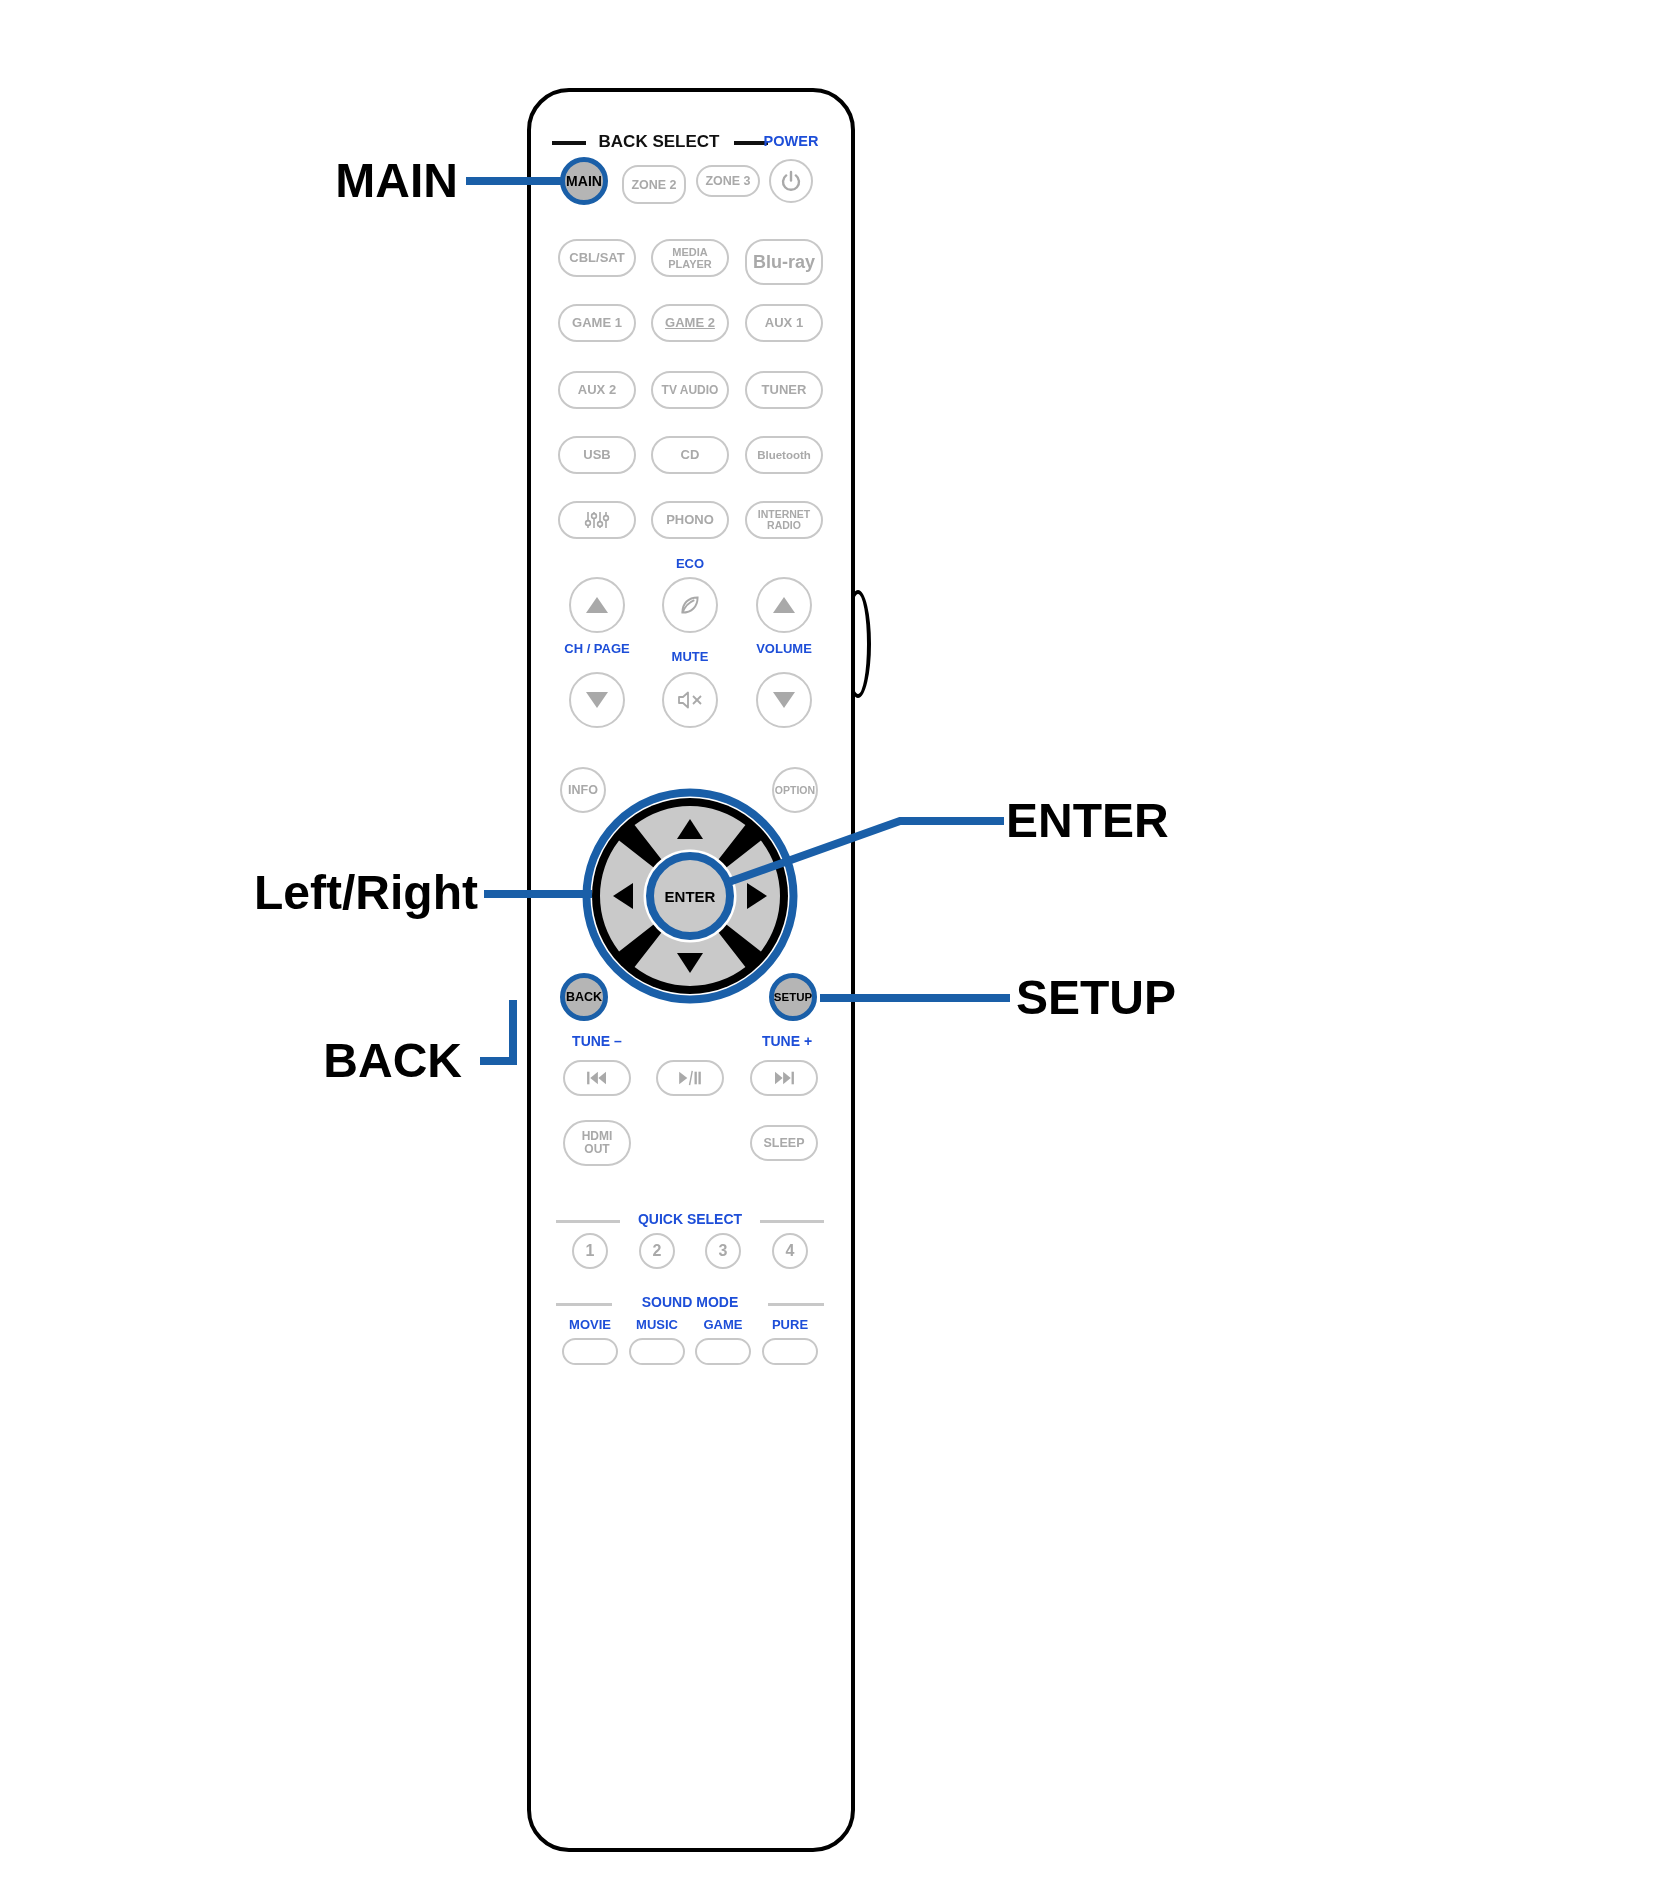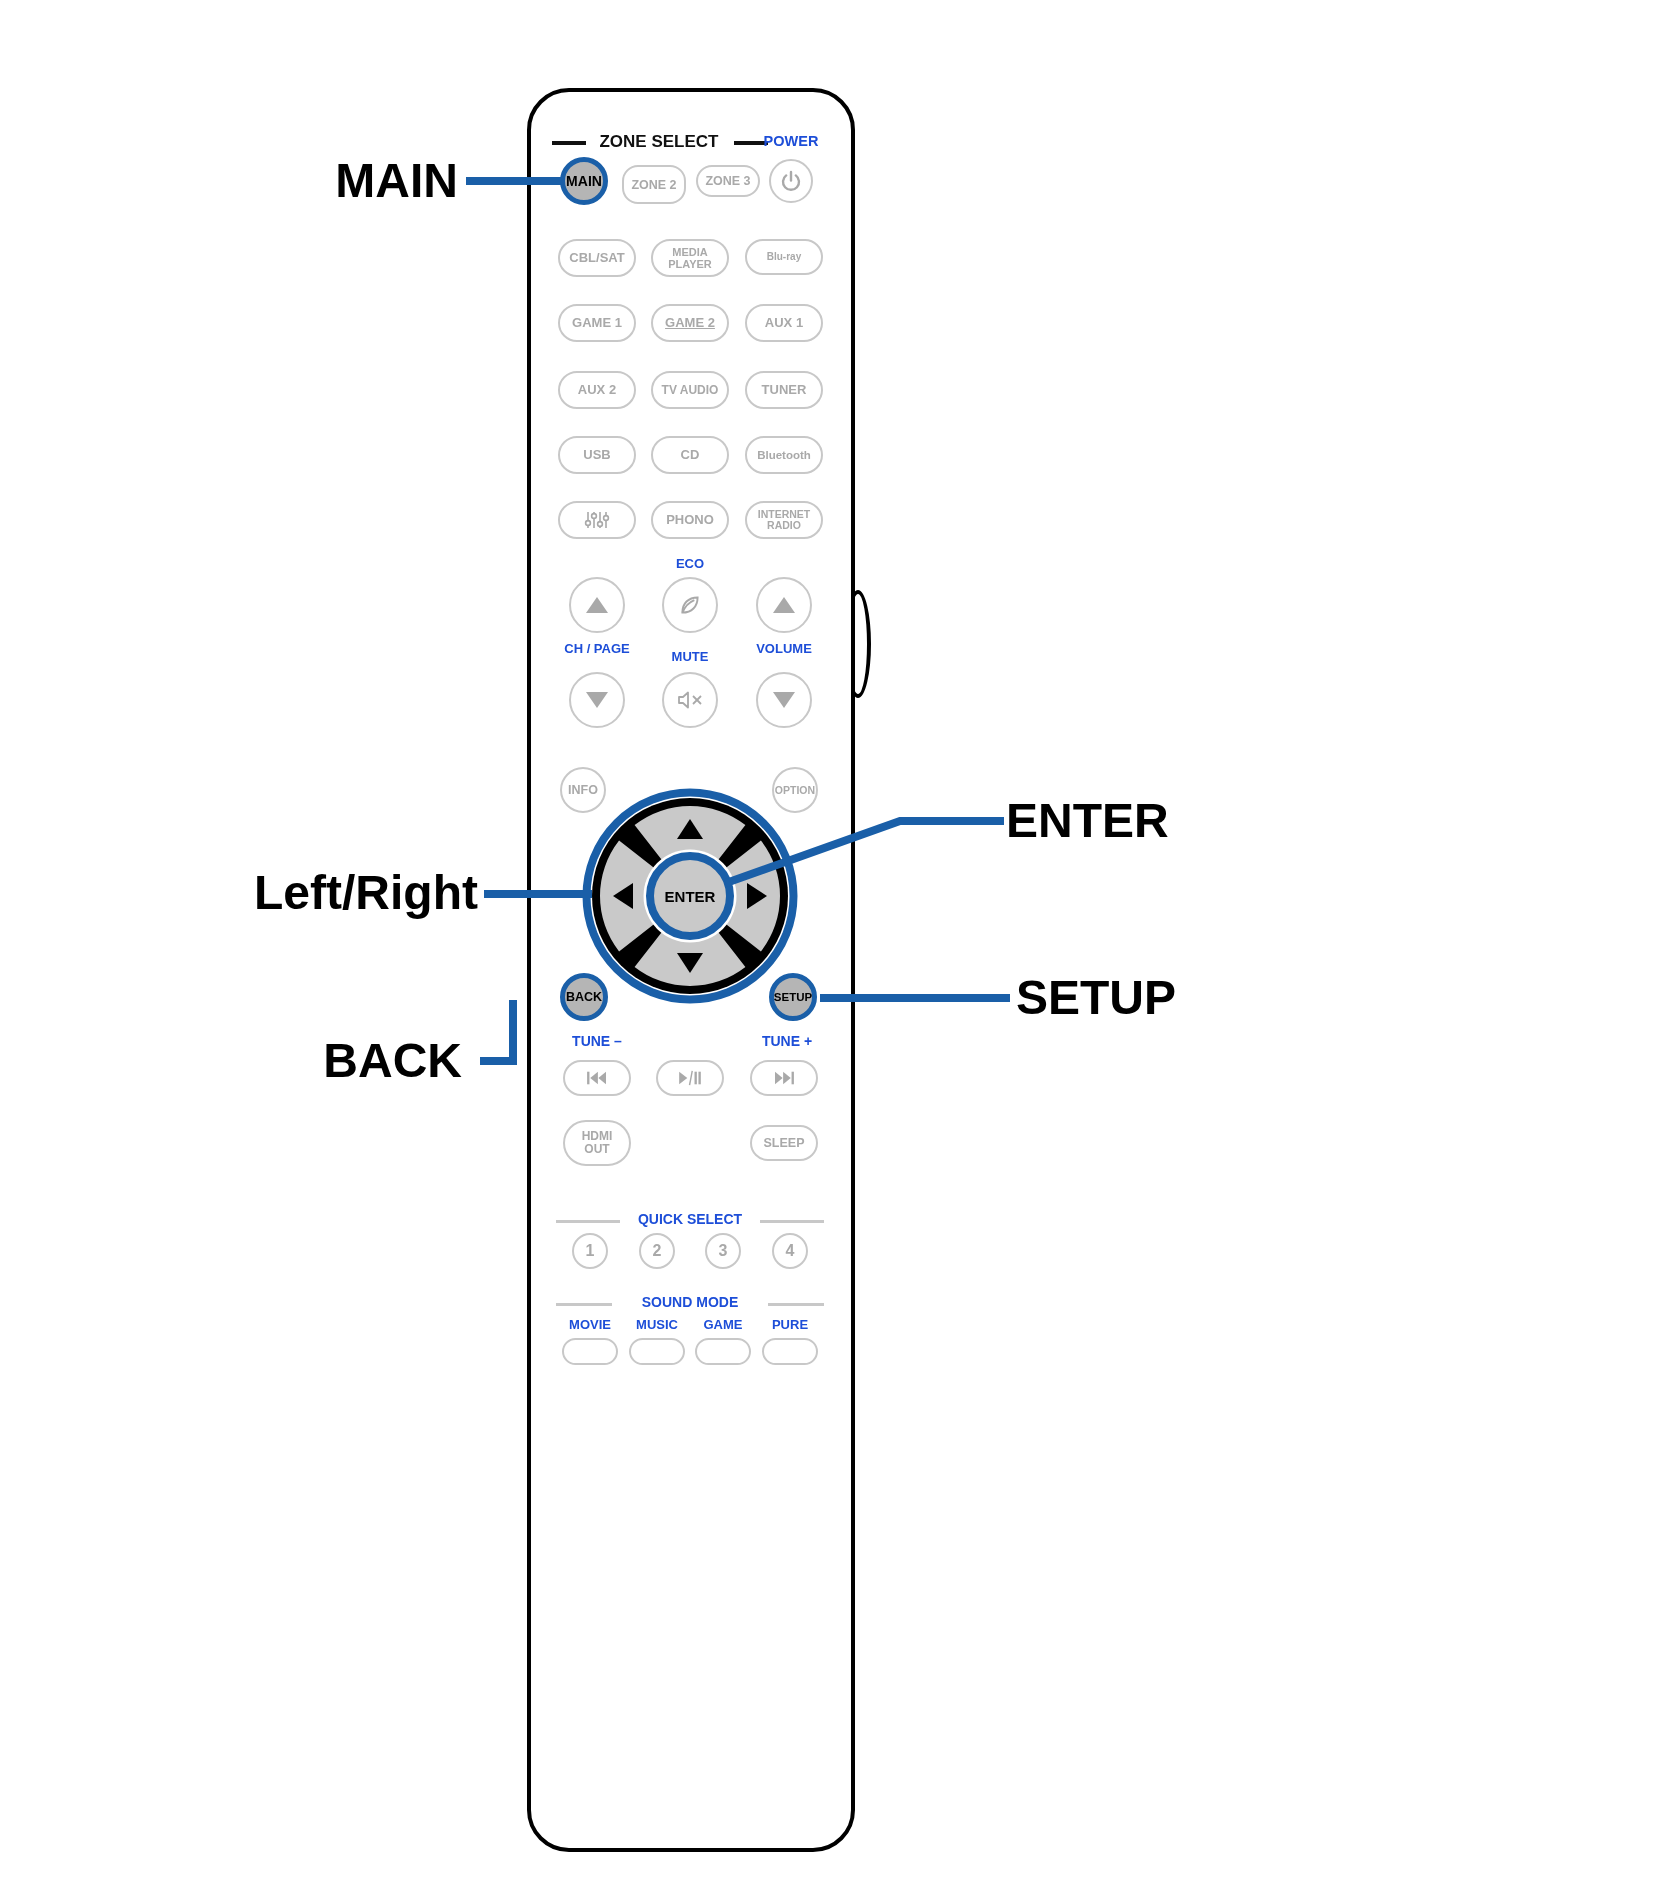--- a/index.html
+++ b/index.html
@@ -33,40 +33,40 @@
     <div style="line-height:62px;">Left/Right</div>
   </div>
   <div class="callout r" style="left:262px;top:1031px;width:200px;">BACK</div>
   <div class="callout" style="left:1006px;top:791px;">ENTER</div>
   <div class="callout" style="left:1016px;top:968px;">SETUP</div>
 
   <div class="bump" style="left:845px;top:590px;width:26px;height:108px;"></div>
   <div class="body-outline" style="left:527px;top:88px;width:328px;height:1764px;"></div>
 
   <div class="dash" style="left:552px;top:141px;width:34px;height:4px;"></div>
-  <div class="lbl" style="left:589px;top:132px;width:140px;font-size:17px;color:#111;">ZONE SELECT</div>
+  <div class="lbl" style="left:589px;top:132px;width:140px;font-size:17px;color:#111;">BACK SELECT</div>
   <div class="dash" style="left:734px;top:141px;width:34px;height:4px;"></div>
   <div class="lbl" style="left:758px;top:133px;width:66px;font-size:14.5px;">POWER</div>
 
   <div class="pill circ hl" style="left:560px;top:157px;width:48px;height:48px;font-size:14px;">MAIN</div>
   <div class="pill" style="left:622px;top:165px;width:64px;height:39px;border-radius:16px;font-size:12.5px;">ZONE 2</div>
   <div class="pill" style="left:696px;top:165px;width:64px;height:32px;border-radius:16px;font-size:12.5px;">ZONE 3</div>
   <div class="pill circ" style="left:769px;top:159px;width:44px;height:44px;">
     <span>
       <svg width="24" height="24" viewBox="0 0 24 24">
         <line x1="12" y1="3" x2="12" y2="11.5" stroke="#a9a9a9" stroke-width="2.4" stroke-linecap="round"></line>
         <path d="M 7.2 6.4 A 8 8 0 1 0 16.8 6.4" fill="none" stroke="#a9a9a9" stroke-width="2.4" stroke-linecap="round"></path>
       </svg>
     </span>
   </div>
 
   <div class="pill" style="left:558px;top:239px;width:78px;height:38px;border-radius:19px;">CBL/SAT</div>
   <div class="pill" style="left:651px;top:239px;width:78px;height:38px;border-radius:19px;font-size:11px;line-height:12px;">MEDIA
 PLAYER</div>
-  <div class="pill" style="left:745px;top:239px;width:78px;height:36px;border-radius:19px;font-size:10px;">Blu-ray</div>
+  <div class="pill" style="left:745px;top:239px;width:78px;height:46px;border-radius:19px;font-size:18px;">Blu-ray</div>
 
   <div class="pill" style="left:558px;top:304px;width:78px;height:38px;border-radius:19px;">GAME 1</div>
   <div class="pill" style="left:651px;top:304px;width:78px;height:38px;border-radius:19px;text-decoration:underline;">GAME 2</div>
   <div class="pill" style="left:745px;top:304px;width:78px;height:38px;border-radius:19px;">AUX 1</div>
 
   <div class="pill" style="left:558px;top:371px;width:78px;height:38px;border-radius:19px;">AUX 2</div>
   <div class="pill" style="left:651px;top:371px;width:78px;height:38px;border-radius:19px;font-size:12px;">TV AUDIO</div>
   <div class="pill" style="left:745px;top:371px;width:78px;height:38px;border-radius:19px;text-align:right;">TUNER</div>
 
   <div class="pill" style="left:558px;top:436px;width:78px;height:38px;border-radius:19px;">USB</div>

